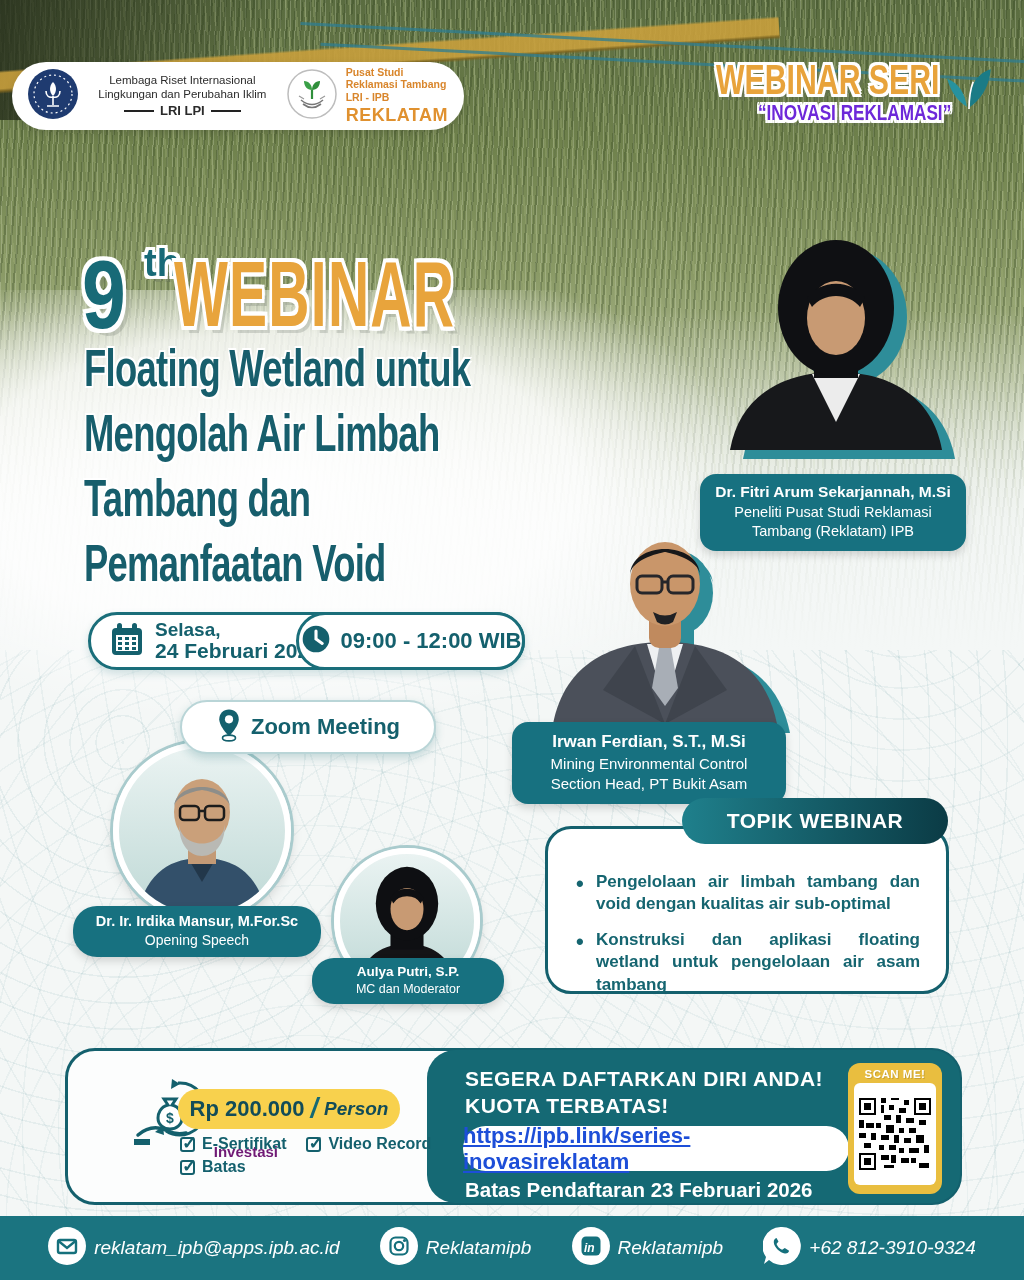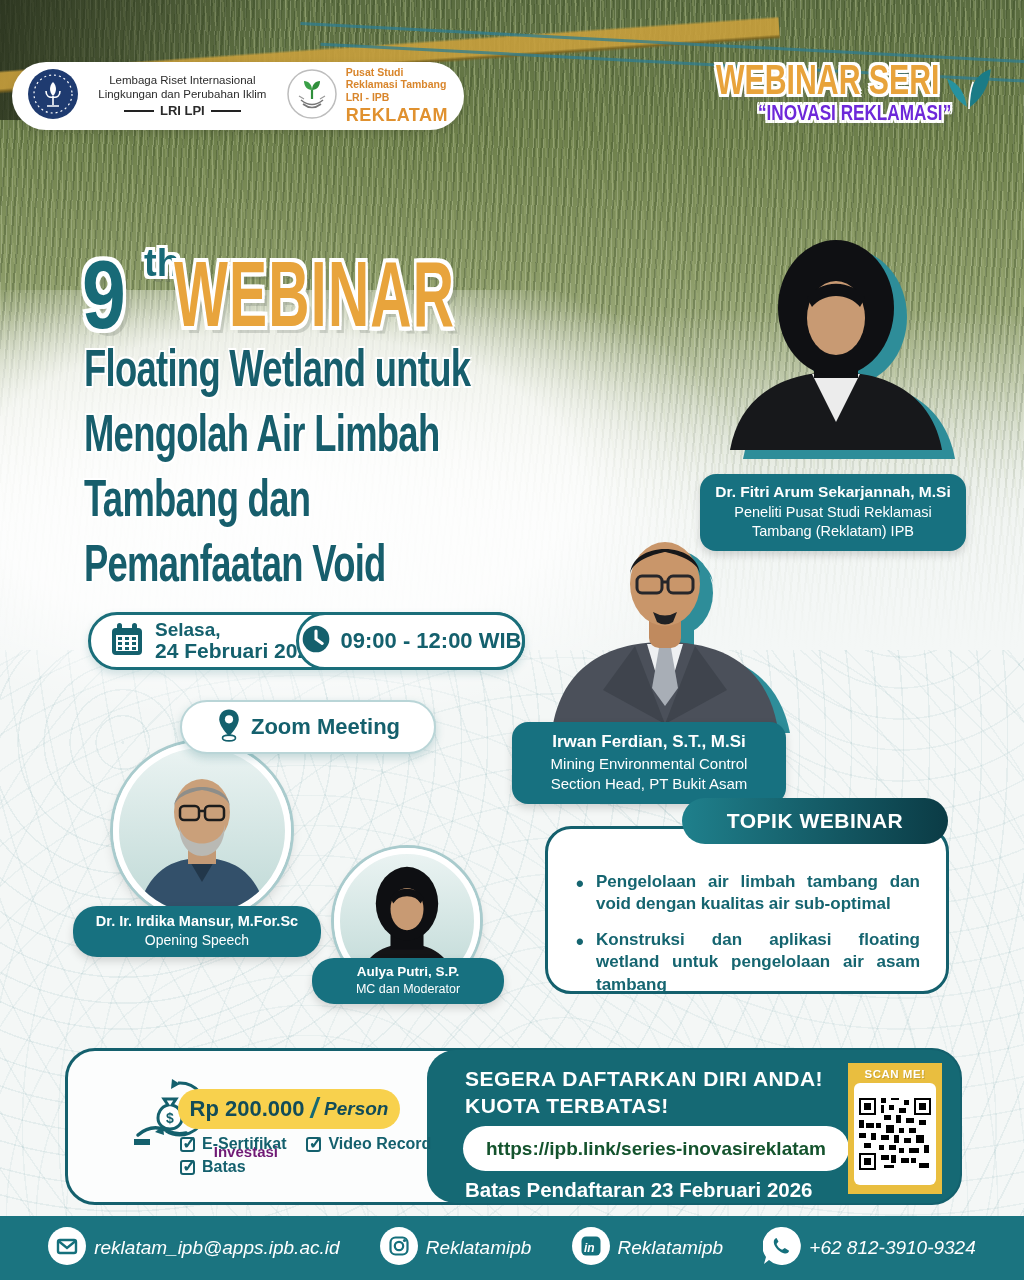--- a/index.html
+++ b/index.html
@@ -127,23 +127,23 @@
   .price-pill .sl { font-size:27px; font-weight:bold; color:#156974; font-style:italic; position:relative; top:-1px; }
   .price-pill .u { font-size:19px; font-weight:bold; font-style:italic; color:#124C58; }
   .benefits { position:absolute; left:112px; top:84px; display:grid; grid-template-columns:auto auto; column-gap:20px; row-gap:5px; }
   .benefit { display:flex; align-items:center; gap:7px; font-size:16px; font-weight:bold; color:#14606D; }
   .chk { width:15px; height:15px; border:2.5px solid #14606D; border-radius:3px; position:relative; }
   .chk::before { content:"✓"; position:absolute; left:0; top:-7px; font-size:18px; font-weight:bold; color:#14606D; }
   .cta1 { position:absolute; left:38px; top:17px; font-size:21px; font-weight:bold; color:#fff; letter-spacing:.5px; }
   .cta2 { position:absolute; left:38px; top:44px; font-size:21px; font-weight:bold; color:#fff; letter-spacing:.5px; }
   .link-pill { position:absolute; left:36px; top:76px; width:386px; height:45px; background:#fff; border-radius:23px;
     display:flex; align-items:center; justify-content:center; cursor:pointer; }
-  .link-pill .t { font-size:19px; font-weight:bold; color:#14532d; }
+  .link-pill .t { font-size:22px; font-weight:bold; color:#1d4ed8;text-decoration:underline; }
   .deadline { position:absolute; left:38px; top:128px; font-size:20.5px; font-weight:bold; color:#fff; }
-  .qr { position:absolute; right:18px; top:13px; width:94px; height:131px; background:#E9BE3F; border-radius:0; text-align:center; padding-top:5px; }
+  .qr { position:absolute; right:18px; top:13px; width:94px; height:131px; background:#E9BE3F; border-radius:12px; text-align:center; padding-top:5px; }
   .scanme { font-size:11.5px; font-weight:bold; color:#fff; letter-spacing:.5px; text-shadow:1px 1px 0 rgba(0,0,0,.15); }
   .qr-white { width:82px; height:102px; background:#fff; border-radius:6px; margin:3px auto 0; display:flex; align-items:center; justify-content:center; }
 
   
   .footer { position:absolute; left:0; top:1216px; width:1024px; height:64px; background:#1B7480; z-index:5;
     display:flex; align-items:center; justify-content:space-evenly; padding:0 8px; }
   .contact { display:flex; align-items:center; gap:8px; color:#fff; font-size:19px; cursor:pointer; white-space:nowrap;font-style:italic; }
 </style>
 </head>
 <body>

